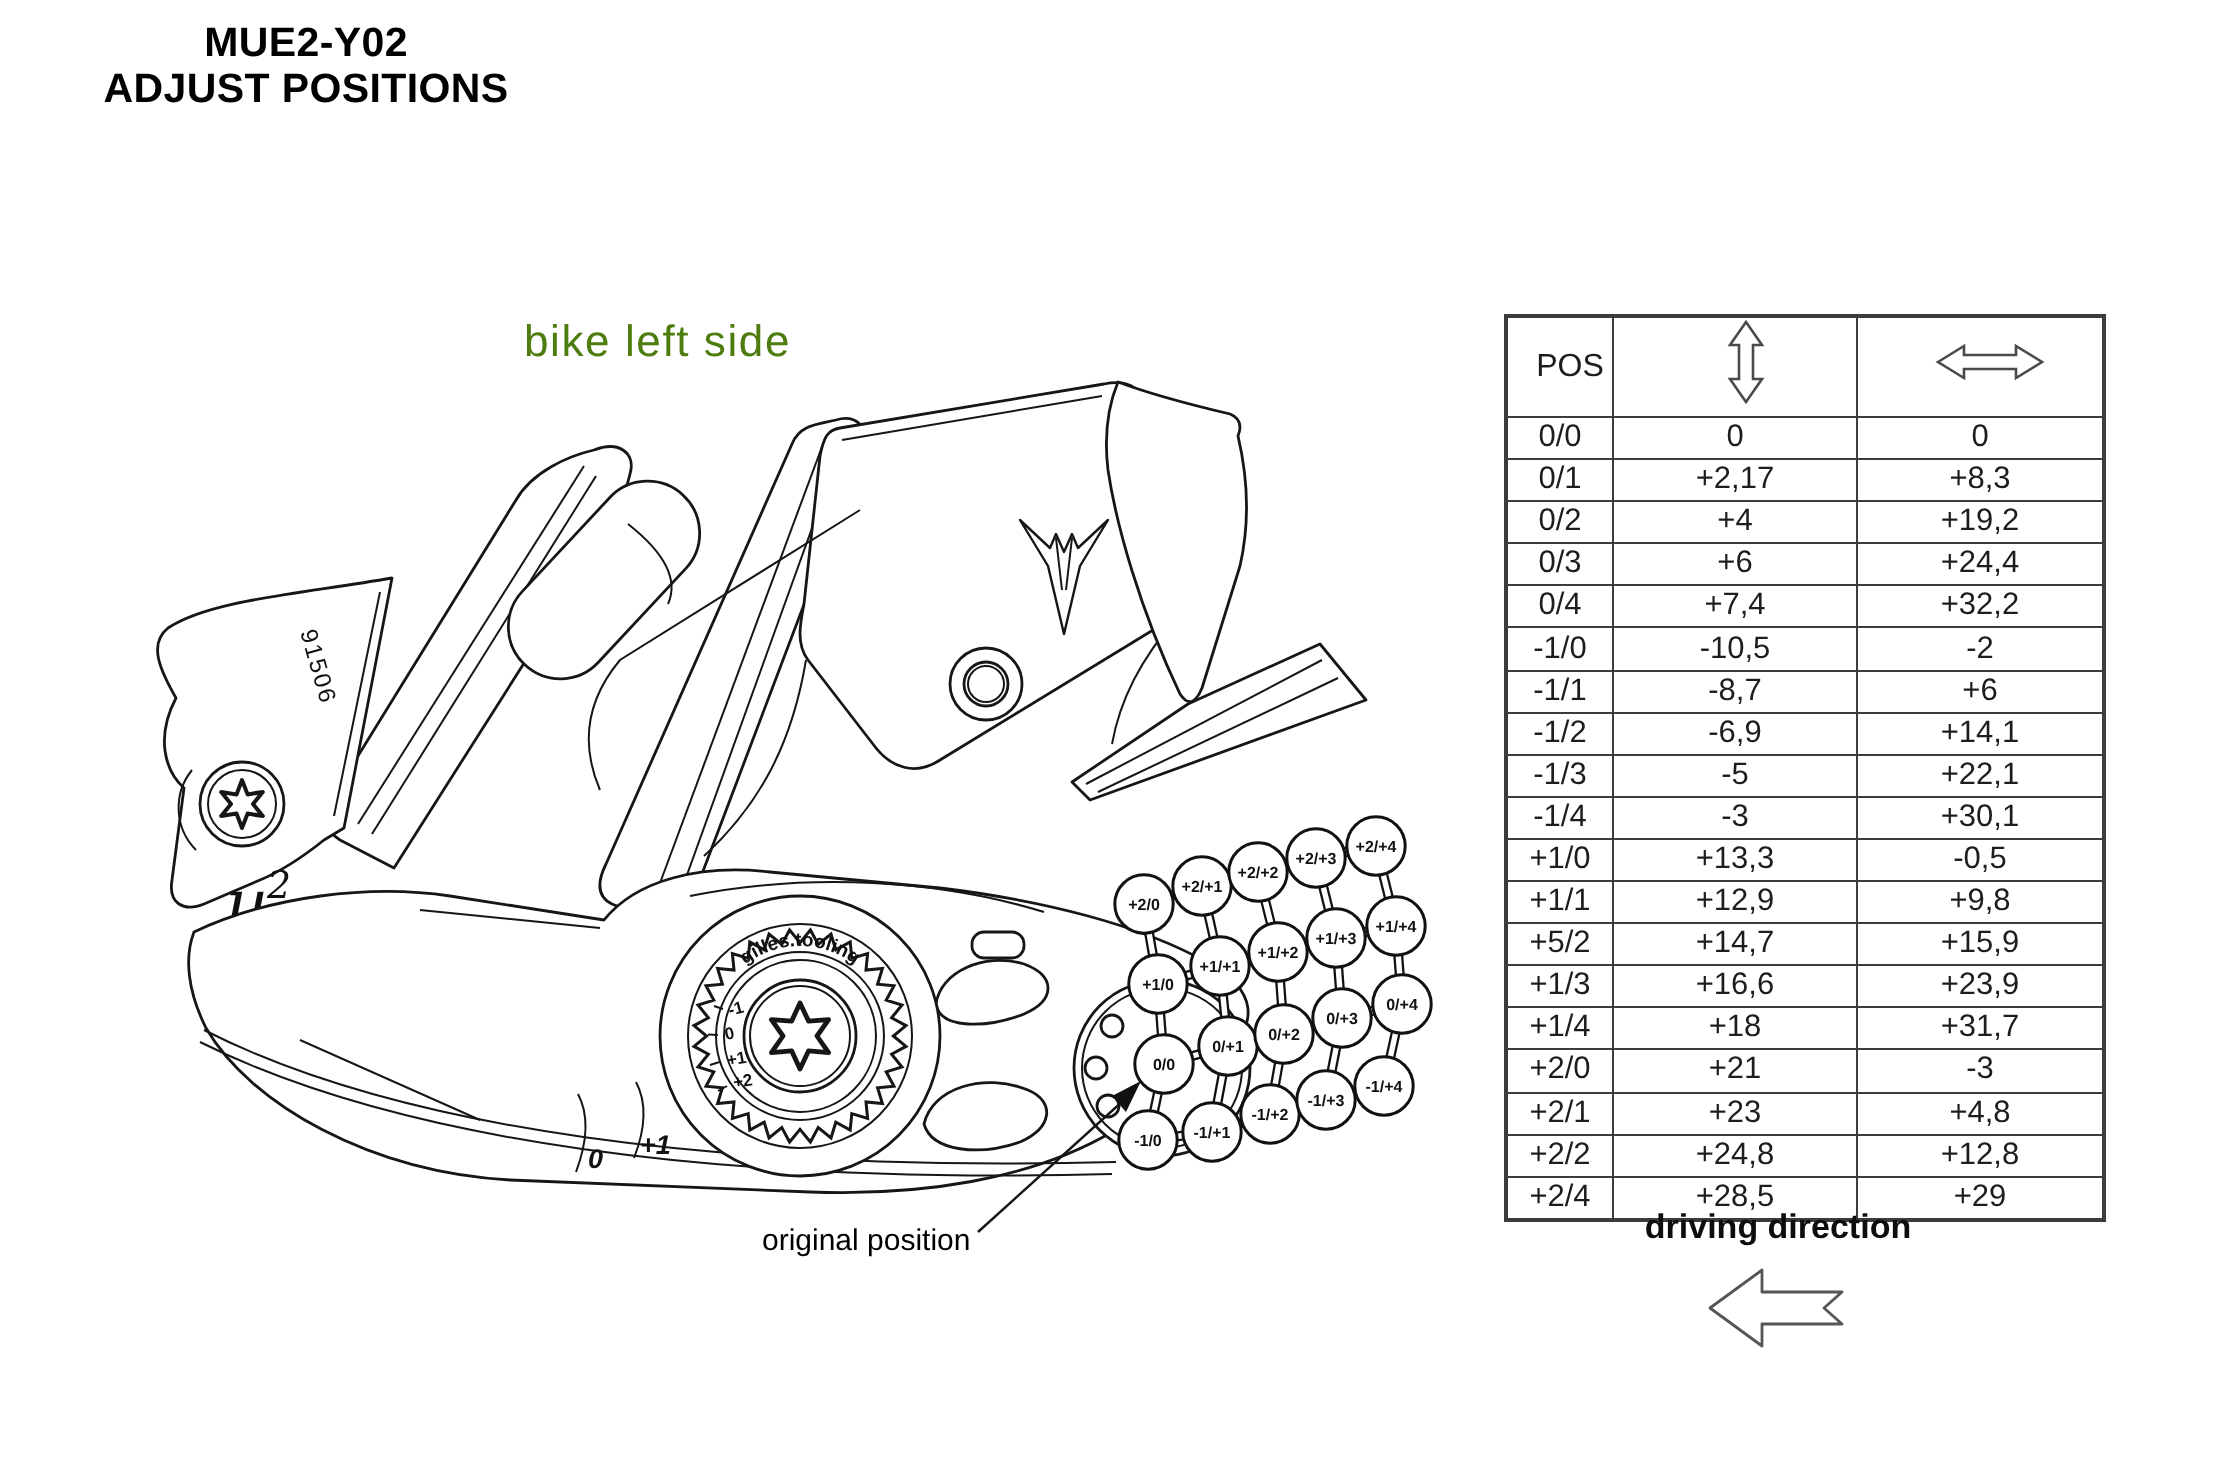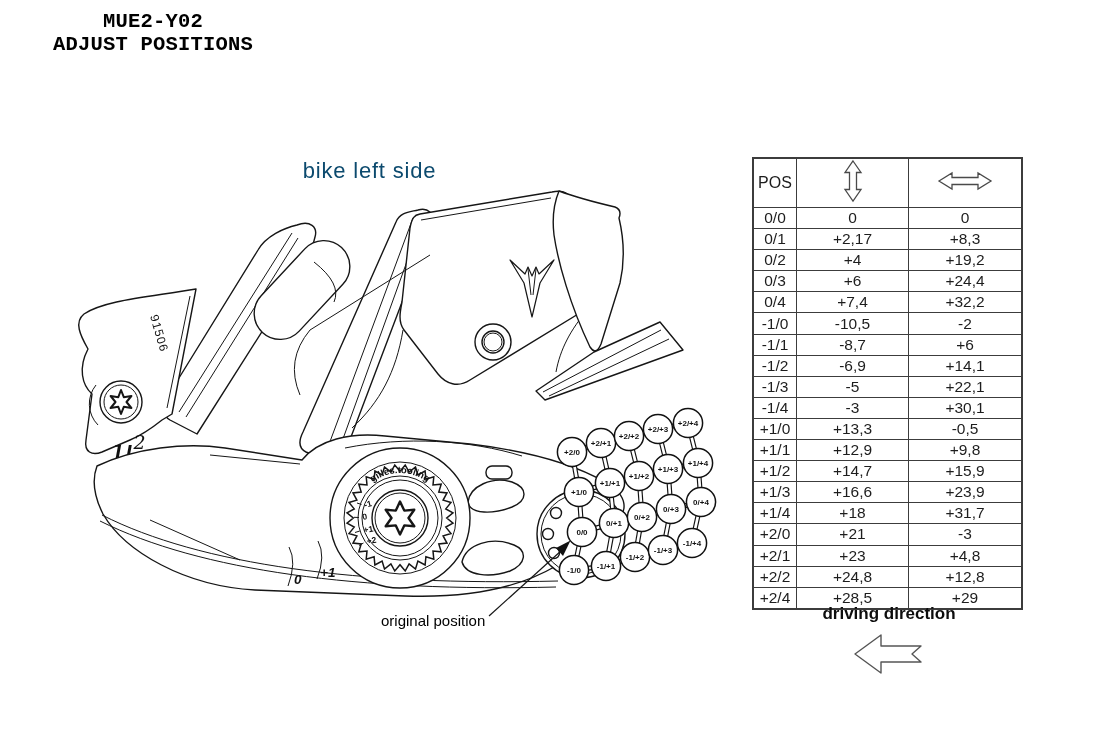--- a/index.html
+++ b/index.html
@@ -1,27 +1,27 @@
 <!DOCTYPE html>
 <html><head>
 <meta charset="utf-8">
 <style>
   html,body{margin:0;padding:0;background:#fff;}
   .page{position:relative;width:1120px;height:741px;background:#fff;overflow:hidden;
         font-family:"Liberation Sans","DejaVu Sans",sans-serif;color:#111;}
   .title-block{position:absolute;left:28px;top:10px;width:250px;text-align:center;
-        font-weight:bold;font-size:20.5px;line-height:23px;color:#000;letter-spacing:.2px;font-family:Liberation Mono, monospace;}
-  .caption{position:absolute;left:262px;top:158px;width:215px;text-align:center;
-        font-size:22px;font-weight:400;color:#0c4a6e;letter-spacing:.8px;}
+        font-weight:bold;font-size:20.5px;line-height:23px;color:#000;letter-spacing:.2px;}
+  .caption{position:absolute;left:262px;top:158px;width:215px;text-align:left;
+        font-size:22px;font-weight:400;color:#4d7c0f;letter-spacing:.8px;}
   .pos-table{position:absolute;left:752px;top:157px;width:265px;border-collapse:collapse;
         table-layout:fixed;color:#1d1d1d;}
   .pos-table th,.pos-table td{border:1px solid #3c3c3c;text-align:center;padding:0;
         font-weight:400;font-size:15.5px;}
   .pos-table{border:2px solid #3c3c3c;}
-  .pos-table thead th{height:44px;font-size:16px;}
+  .pos-table thead th{height:44px;font-size:16px;padding-left:10px;}
   .pos-table tbody td{height:20.1px;line-height:20px;}
   .col-pos{width:42px;}
   .col-v{width:111px;}
   .col-h{width:112px;}
   .orig-label{position:absolute;left:381px;top:612px;font-size:15px;font-weight:normal;color:#000000;}
   .drive-block{position:absolute;left:800px;top:604px;width:178px;text-align:center;}
   .drive-label{font-size:17px;font-weight:bold;color:#0d0d0d;}
   .drawing{position:absolute;left:0;top:0;}
   .art{stroke:#161616;fill:#fff;stroke-width:1.4;stroke-linejoin:round;}
   .thin{stroke:#161616;fill:none;stroke-width:1;}
@@ -388,21 +388,21 @@
           <td>+1/0</td>
           <td>+13,3</td>
           <td>-0,5</td>
         </tr>
         <tr>
           <td>+1/1</td>
           <td>+12,9</td>
           <td>+9,8</td>
         </tr>
         <tr>
-          <td>+1/2</td>
+          <td>+5/2</td>
           <td>+14,7</td>
           <td>+15,9</td>
         </tr>
         <tr>
           <td>+1/3</td>
           <td>+16,6</td>
           <td>+23,9</td>
         </tr>
         <tr>
           <td>+1/4</td>

